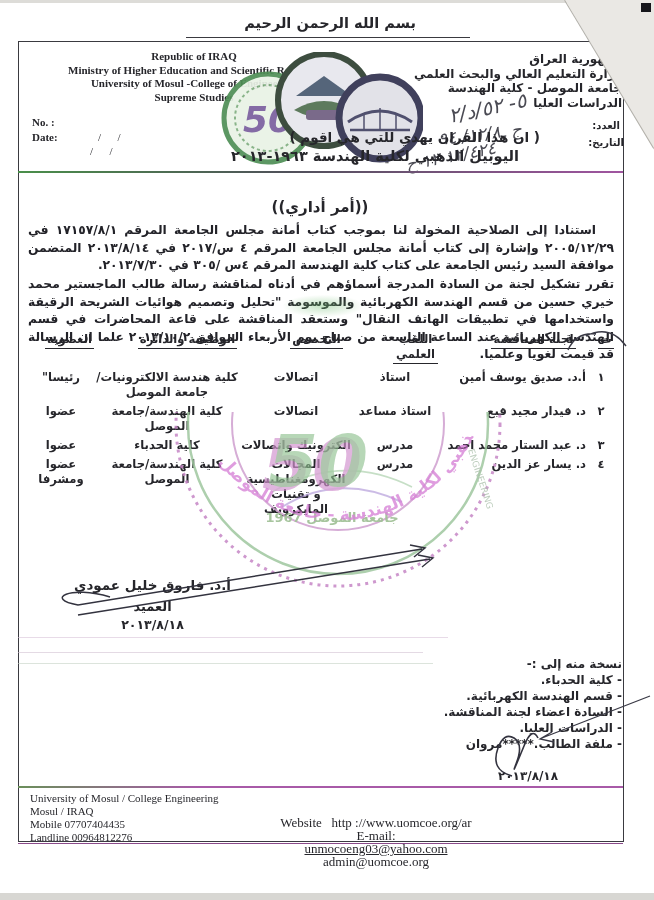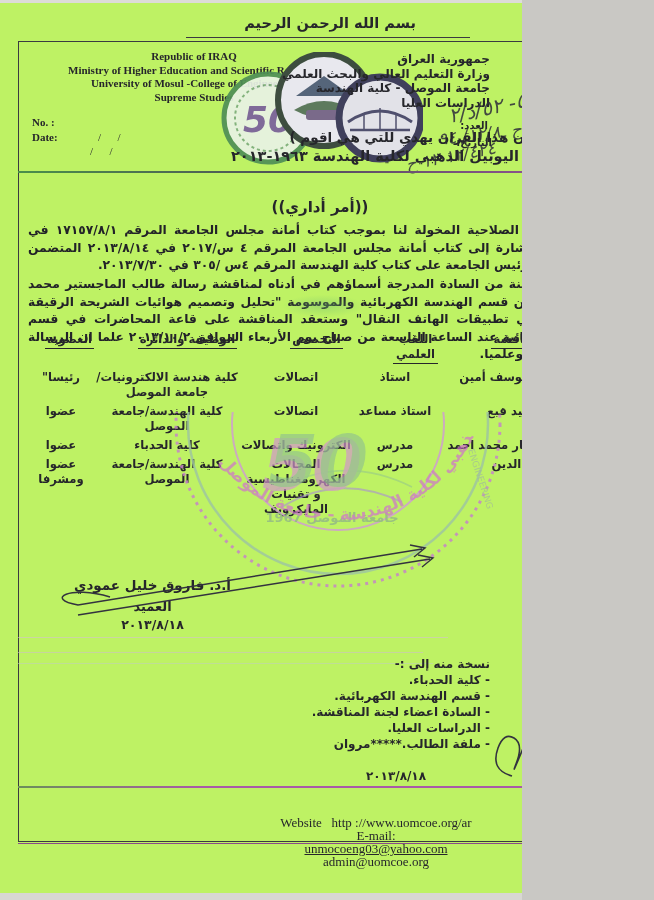--- a/index.html
+++ b/index.html
@@ -1,16 +1,16 @@
 <!DOCTYPE html>
 <html lang="ar"><head>
 <meta charset="utf-8">
 <style>
   html,body{margin:0;padding:0;background:#c9c8c4;}
-  .page{position:relative;width:522px;height:900px;background:#bef264;overflow:hidden;
+  .page{position:relative;width:654px;height:900px;background:#ffffff;overflow:hidden;
         font-family:"DejaVu Sans",sans-serif;color:#26262b;}
   .abs{position:absolute;}
   .rtl{direction:rtl;unicode-bidi:plaintext;}
   .serif{font-family:"Liberation Serif",serif;}
   .b{font-weight:bold;}
   .ctr{text-align:center;}
   .hand{font-style:italic;color:#32323c;opacity:.88;white-space:nowrap;}
   
   .frame{left:18px;top:41px;width:604px;height:799px;border:1.5px solid #3a3a40;}
   .sep{left:18px;top:171px;width:605px;height:2px;
@@ -220,20 +220,26 @@
     <div>- ملفة الطالب.*****مروان</div>
   </div>
   <div class="abs rtl dist-date">٢٠١٣/٨/١٨</div>
 
   <svg class="abs notesvg" style="left:460px;top:688px;width:194px;height:100px;" viewBox="0 0 194 100">
     <path d="M 190 8 L 82 50 M 92 44 L 80 51 L 94 54" fill="none" stroke="#3a3a46" stroke-width="1.3"></path>
     <path d="M 52 88 q -22 -6 -14 -28 q 6 -16 16 -10 q 10 6 2 26 q -6 16 8 -18 q 8 -20 14 -8" fill="none" stroke="#33333f" stroke-width="1.6"></path>
   </svg>
 
   <div class="abs foot-top"></div>
+  <div class="abs serif f-left">
+    <div>University of Mosul / College Engineering</div>
+    <div>Mosul / IRAQ</div>
+    <div>Mobile 07707404435</div>
+    <div>Landline 00964812276</div>
+  </div>
   <div class="abs serif f-ctr">
     <div>
       <span>Website</span>&nbsp;&nbsp;
       <span>http ://www.uomcoe.org/ar</span>
     </div>
     <div>E-mail:</div>
     <div class="ul">unmocoeng03@yahoo.com</div>
     <div>admin@uomcoe.org</div>
   </div>
   <div class="abs foot-bot2"></div>

